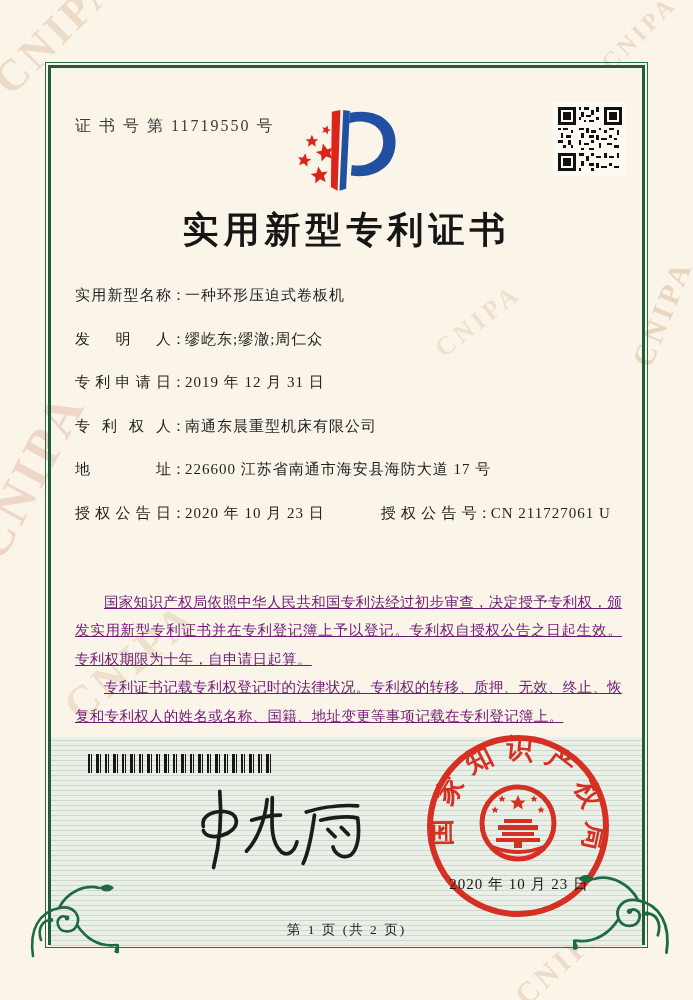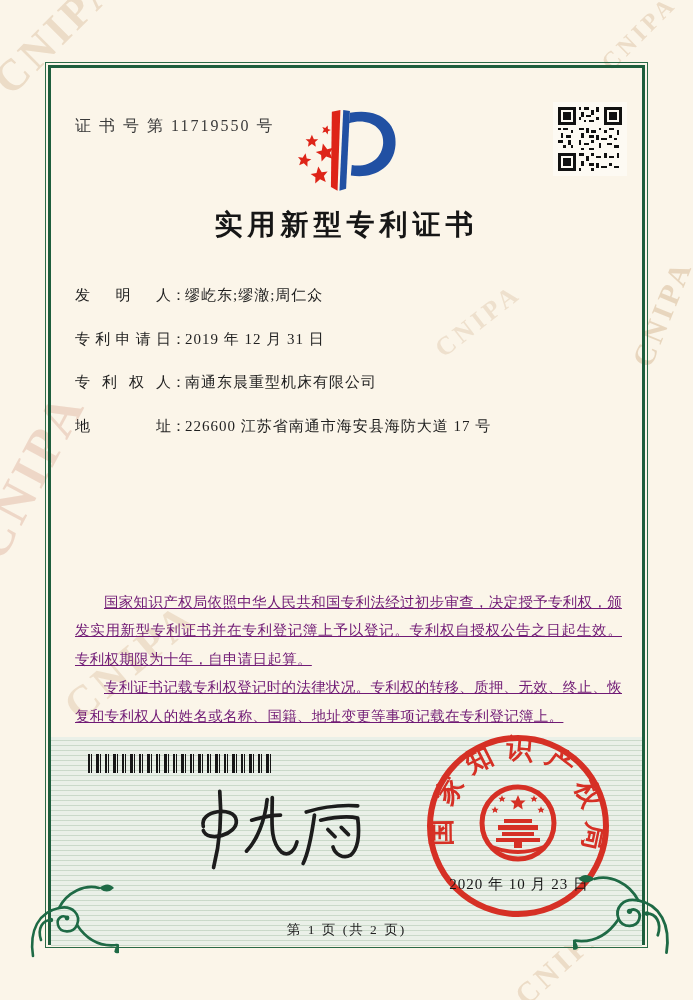--- a/index.html
+++ b/index.html
@@ -20,21 +20,21 @@
   .wm7{left:505px;top:945px;font-size:30px;transform:rotate(-42deg);}
   
   .frame{position:absolute;left:45px;top:62px;width:603px;height:886px;
          border:1px solid #2a6a47;padding:2px;box-sizing:border-box;}
   .frame-inner{width:100%;height:100%;border:3px solid #1e5e3d;box-sizing:border-box;}
   
   .cert-no{position:absolute;left:75px;top:106px;font-size:16px;letter-spacing:2px;color:#3a3a3a;margin-top:10px;}
   .qr{position:absolute;left:553px;top:102px;width:74px;height:74px;}
   .logo{position:absolute;left:272px;top:99px;width:152px;height:96px;}
   .title{position:absolute;left:0;width:693px;top:206px;text-align:center;
-         font-size:28px;font-weight:bold;letter-spacing:5px;color:#161616;}
+         font-size:36px;font-weight:bold;letter-spacing:5px;color:#161616;}
   
   .fields{position:absolute;left:75px;top:286px;width:545px;font-size:15px;color:#1f1f1f;}
   .frow{height:43.5px;white-space:nowrap;}
   .flabel{display:inline-block;width:96px;text-align:justify;text-align-last:justify;
           -moz-text-align-last:justify;vertical-align:top;}
   .fcolon{display:inline-block;width:14px;}
   .fvalue{letter-spacing:1px;}
   .fpair2{margin-left:56px;}
   
   .body-text{position:absolute;left:75px;top:588px;width:547px;font-size:14.5px;
@@ -122,30 +122,36 @@
     </g>
     <path d="M63,13 L72,11 L69,96 L62,92 Z" fill="#de2418"></path>
     <path d="M75,11 L82,12 L78,94 L71,96 Z" fill="#2150a3"></path>
     <path d="M82,14 C114,8 132,26 130,48 C128,74 104,84 83,80 L84,69 C102,72 116,62 117,46 C118,29 101,19 81,25 Z" fill="#2150a3"></path>
   </svg>
 
   <div class="title">实用新型专利证书</div>
 
   <div class="fields">
     <div class="frow">
+      <span class="flabel">实用新型名称</span><span class="fcolon">：</span><span class="fvalue">一种环形压迫式卷板机</span>
+    </div>
+    <div class="frow">
       <span class="flabel">发明人</span><span class="fcolon">：</span><span class="fvalue">缪屹东;缪澈;周仁众</span>
     </div>
     <div class="frow">
       <span class="flabel">专利申请日</span><span class="fcolon">：</span><span class="fvalue">2019 年 12 月 31 日</span>
     </div>
     <div class="frow">
       <span class="flabel">专利权人</span><span class="fcolon">：</span><span class="fvalue">南通东晨重型机床有限公司</span>
     </div>
     <div class="frow">
       <span class="flabel">地址</span><span class="fcolon">：</span><span class="fvalue">226600 江苏省南通市海安县海防大道 17 号</span>
+    </div>
+    <div class="frow">
+      <span class="flabel">授权公告日</span><span class="fcolon">：</span><span class="fvalue">2020 年 10 月 23 日</span><span class="fpair2"><span class="flabel">授权公告号</span><span class="fcolon">：</span><span class="fvalue">CN 211727061 U</span></span>
     </div>
   </div>
 
   <div class="body-text">
     <p>国家知识产权局依照中华人民共和国专利法经过初步审查，决定授予专利权，颁发实用新型专利证书并在专利登记簿上予以登记。专利权自授权公告之日起生效。专利权期限为十年，自申请日起算。</p>
     <p>专利证书记载专利权登记时的法律状况。专利权的转移、质押、无效、终止、恢复和专利权人的姓名或名称、国籍、地址变更等事项记载在专利登记簿上。</p>
   </div>
 
   <div class="green-zone">
 

